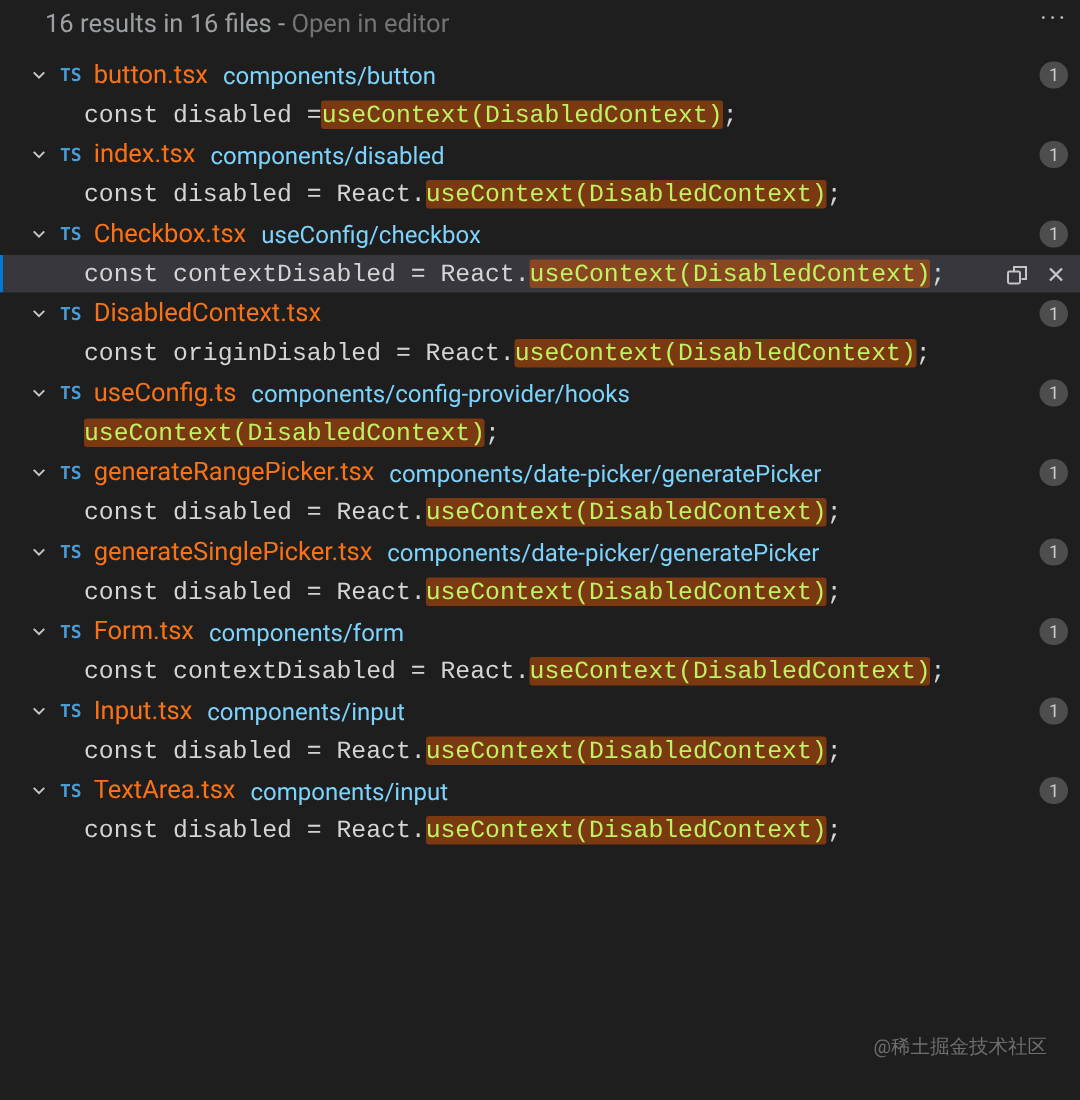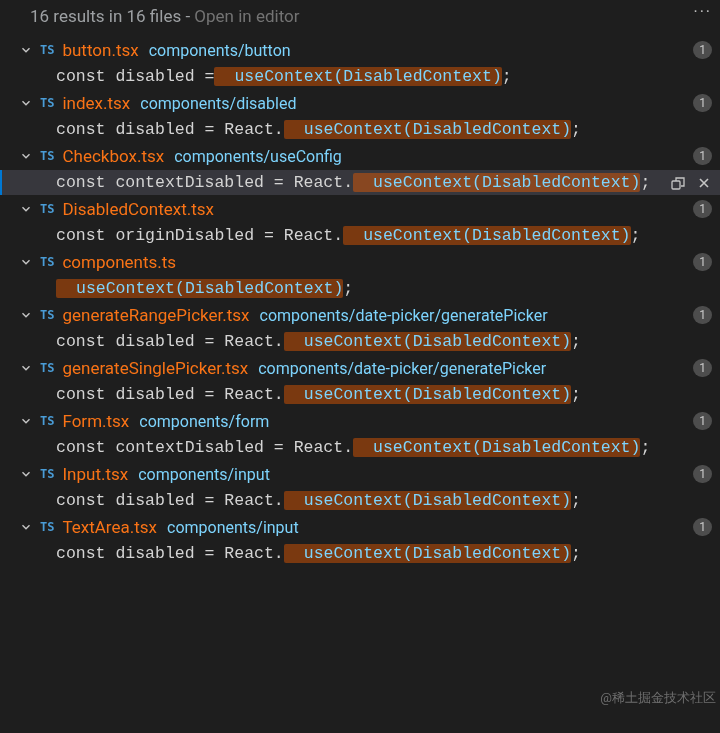--- a/index.html
+++ b/index.html
@@ -99,41 +99,40 @@
   }
   .match-row.selected::before {
     content: "";
     position: absolute;
     left: 0; top: 0; bottom: 0;
     width: 2px;
     background: #0078d4;
   }
   .hl {
     background: rgba(234, 92, 0, 0.45);
-    color: #7dd3fc;
+    color: #bef264;
     border-radius: 2px;
-    padding-left: 20px;
   }
   .row-actions {
     margin-left: auto;
     display: flex;
     gap: 10px;
     align-items: center;
     padding-left: 8px;
     flex-shrink: 0;
   }
   .row-actions .icon {
     color: #c5c5c5;
     cursor: pointer;
     display: inline-flex;
   }
   .row-actions svg { width: 16px; height: 16px; }
   .watermark {
     position: absolute;
-    right: 4px;
+    right: 22px;
     bottom: 26px;
     color: #6e6e6e;
     font-size: 13px;
   }
 </style>
 </head>
 <body>
 
 <div class="more-icon">···</div>
 
@@ -175,21 +174,21 @@
       <span>;</span>
     </div>
     <div class="file-row">
       <span class="chevron">
         <svg viewBox="0 0 16 16" fill="none" stroke="currentColor" stroke-width="1.6">
           <path d="M4 6l4 4 4-4"></path>
         </svg>
       </span>
       <span class="ts-badge">TS</span>
       <span class="file-name">Checkbox.tsx</span>
-      <span class="file-path">components/useConfig</span>
+      <span class="file-path">useConfig/checkbox</span>
       <span class="badge">1</span>
     </div>
     <div class="match-row selected">
       <span>const contextDisabled = React.</span>
       <span class="hl">useContext(DisabledContext)</span>
       <span>;</span>
       <span class="row-actions">
         <span class="icon">
           <svg viewBox="0 0 16 16" fill="none" stroke="currentColor" stroke-width="1.3">
             <rect x="2" y="6" width="8" height="8" rx="1"></rect>
@@ -218,21 +217,22 @@
       <span class="hl">useContext(DisabledContext)</span>
       <span>;</span>
     </div>
     <div class="file-row">
       <span class="chevron">
         <svg viewBox="0 0 16 16" fill="none" stroke="currentColor" stroke-width="1.6">
           <path d="M4 6l4 4 4-4"></path>
         </svg>
       </span>
       <span class="ts-badge">TS</span>
-      <span class="file-name">components.ts</span>
+      <span class="file-name">useConfig.ts</span>
+      <span class="file-path">components/config-provider/hooks</span>
       <span class="badge">1</span>
     </div>
     <div class="match-row">
       <span class="hl">useContext(DisabledContext)</span>
       <span>;</span>
     </div>
     <div class="file-row">
       <span class="chevron">
         <svg viewBox="0 0 16 16" fill="none" stroke="currentColor" stroke-width="1.6">
           <path d="M4 6l4 4 4-4"></path>

